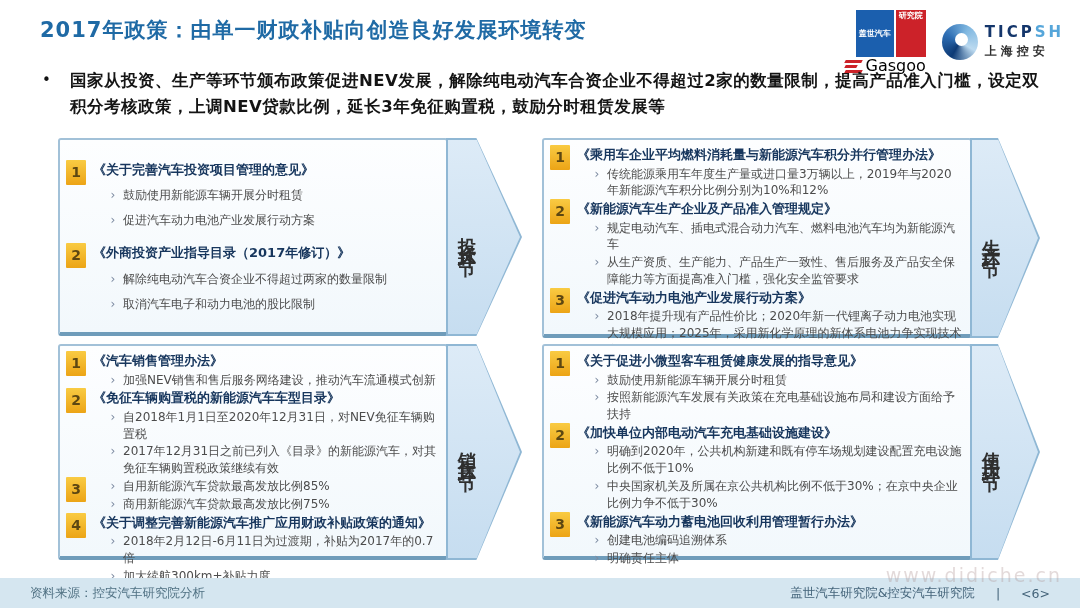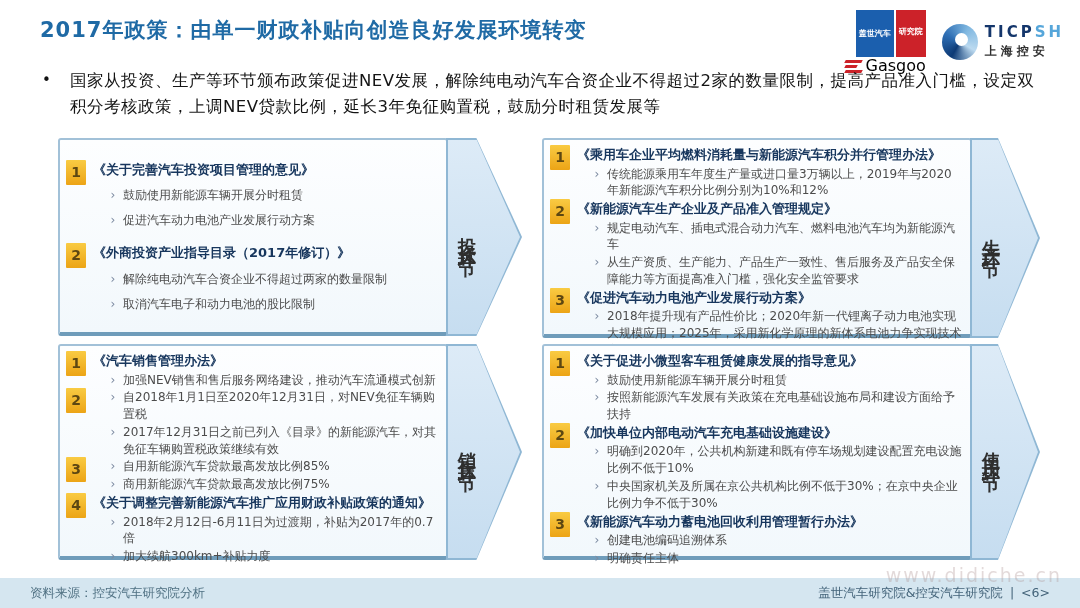--- a/index.html
+++ b/index.html
@@ -10,40 +10,40 @@
   }
   
   .slide-title{
     position:absolute;left:40px;top:16px;
     font-size:21px;font-weight:bold;color:#1f6aa5;letter-spacing:1px;
   }
   .logos{position:absolute;right:16px;top:10px;display:flex;align-items:center;gap:16px}
   .gasgoo{display:flex;flex-direction:column;align-items:flex-end}
   .gasgoo-tags{display:flex;gap:2px;margin-bottom:1px}
   .tag-blue{background:#1b5fae;color:#fff;font-size:8px;padding:18px 3px;font-weight:bold}
-  .tag-red{background:#cc2229;color:#fff;font-size:8px;padding:16px 3px;font-weight:bold}
+  .tag-red{background:#cc2229;color:#fff;font-size:8px;padding:0 3px;font-weight:bold}
   .gasgoo-word{display:flex;align-items:center}
   .g-stripes{display:inline-flex;flex-direction:column;gap:2px;margin-right:4px}
   .g-stripes i{display:block;height:3px;background:#cc2229;transform:skewX(-28deg)}
   .g-stripes i:nth-child(1){width:17px}
   .g-stripes i:nth-child(2){width:12px;align-self:flex-start}
   .g-stripes i:nth-child(3){width:17px}
   .gasgoo-text{font-size:16px;font-weight:normal;color:#000000;line-height:1}
   .ticpsh{display:flex;align-items:center;gap:7px}
   .swirl{width:36px;height:36px;border-radius:50%;position:relative;
     background:conic-gradient(from 210deg,#0d3a75,#2f6fb5,#7fb7e0,#bcdaf0,#0d3a75)}
   .swirl::after{content:"";position:absolute;width:13px;height:13px;border-radius:50%;
     background:#ffffff;top:9px;left:13px}
   .ticp-word{font-size:15px;font-weight:bold;letter-spacing:3px;color:#14366b;line-height:1.1}
   .ticp-word .sh{color:#56a6da}
   .ticp-sub{font-size:12px;font-weight:bold;color:#2f2f2f;letter-spacing:4px;margin-top:2px}
   
   .intro{position:absolute;left:42px;top:68px;width:1004px;display:flex}
   .intro-dot{width:28px;font-size:15px;color:#111;padding-top:3px}
-  .intro-text{flex:1;font-size:16.5px;font-weight:normal;color:#141414;line-height:1.55;letter-spacing:.5px}
+  .intro-text{flex:1;font-size:16.5px;font-weight:bold;color:#141414;line-height:1.55;letter-spacing:.5px}
   
   .quadrant{position:absolute;display:flex}
   .q-tl{left:58px;top:138px;width:464px;height:198px}
   .q-tr{left:542px;top:138px;width:498px;height:200px}
   .q-bl{left:58px;top:344px;width:464px;height:216px}
   .q-br{left:542px;top:344px;width:498px;height:216px}
   .box{
     flex:1;box-sizing:border-box;min-width:0;
     background:linear-gradient(180deg,#fdfeff,#f2f8fc);
     border:2px solid #a2c1d8;border-bottom:4px solid #6f9cba;border-radius:3px;
@@ -73,21 +73,21 @@
   .bullet .arr{flex:0 0 20px;text-align:center;color:#7c8aa0}
   .bullet .btext{flex:1;min-width:0}
   .q-tl .bullet{margin-top:8px}
   .q-tl .item-title{margin-bottom:3px}
   
   .footer{
     position:absolute;left:0;right:0;bottom:0;height:30px;background:#d5e6f0;
     display:flex;align-items:center;justify-content:space-between;
     padding:0 30px;box-sizing:border-box}
   .footer-left{font-size:12.5px;color:#4f7082}
-  .footer-right{font-size:12.5px;color:#44647a;display:flex;align-items:flex-start;gap:7px}
+  .footer-right{font-size:12.5px;color:#44647a;display:flex;align-items:center;gap:21px}
   .watermark{
     position:absolute;right:18px;bottom:22px;font-size:19px;
     color:rgba(175,150,150,.35);letter-spacing:2px;z-index:3;pointer-events:none}
 </style>
 </head>
 <body>
 
 <div class="slide-title">2017年政策：由单一财政补贴向创造良好发展环境转变</div>
 
 <div class="logos">
@@ -211,20 +211,21 @@
           <div class="item-title">《汽车销售管理办法》</div>
           <div class="bullet">
             <span class="arr">›</span>
             <span class="btext">加强NEV销售和售后服务网络建设，推动汽车流通模式创新</span>
           </div>
         </div>
       </div>
       <div class="item">
         <div class="badge">2</div>
         <div class="item-body">
+          <div class="item-title">《免征车辆购置税的新能源汽车车型目录》</div>
           <div class="bullet">
             <span class="arr">›</span>
             <span class="btext">自2018年1月1日至2020年12月31日，对NEV免征车辆购置税</span>
           </div>
           <div class="bullet">
             <span class="arr">›</span>
             <span class="btext">2017年12月31日之前已列入《目录》的新能源汽车，对其免征车辆购置税政策继续有效</span>
           </div>
         </div>
       </div>

